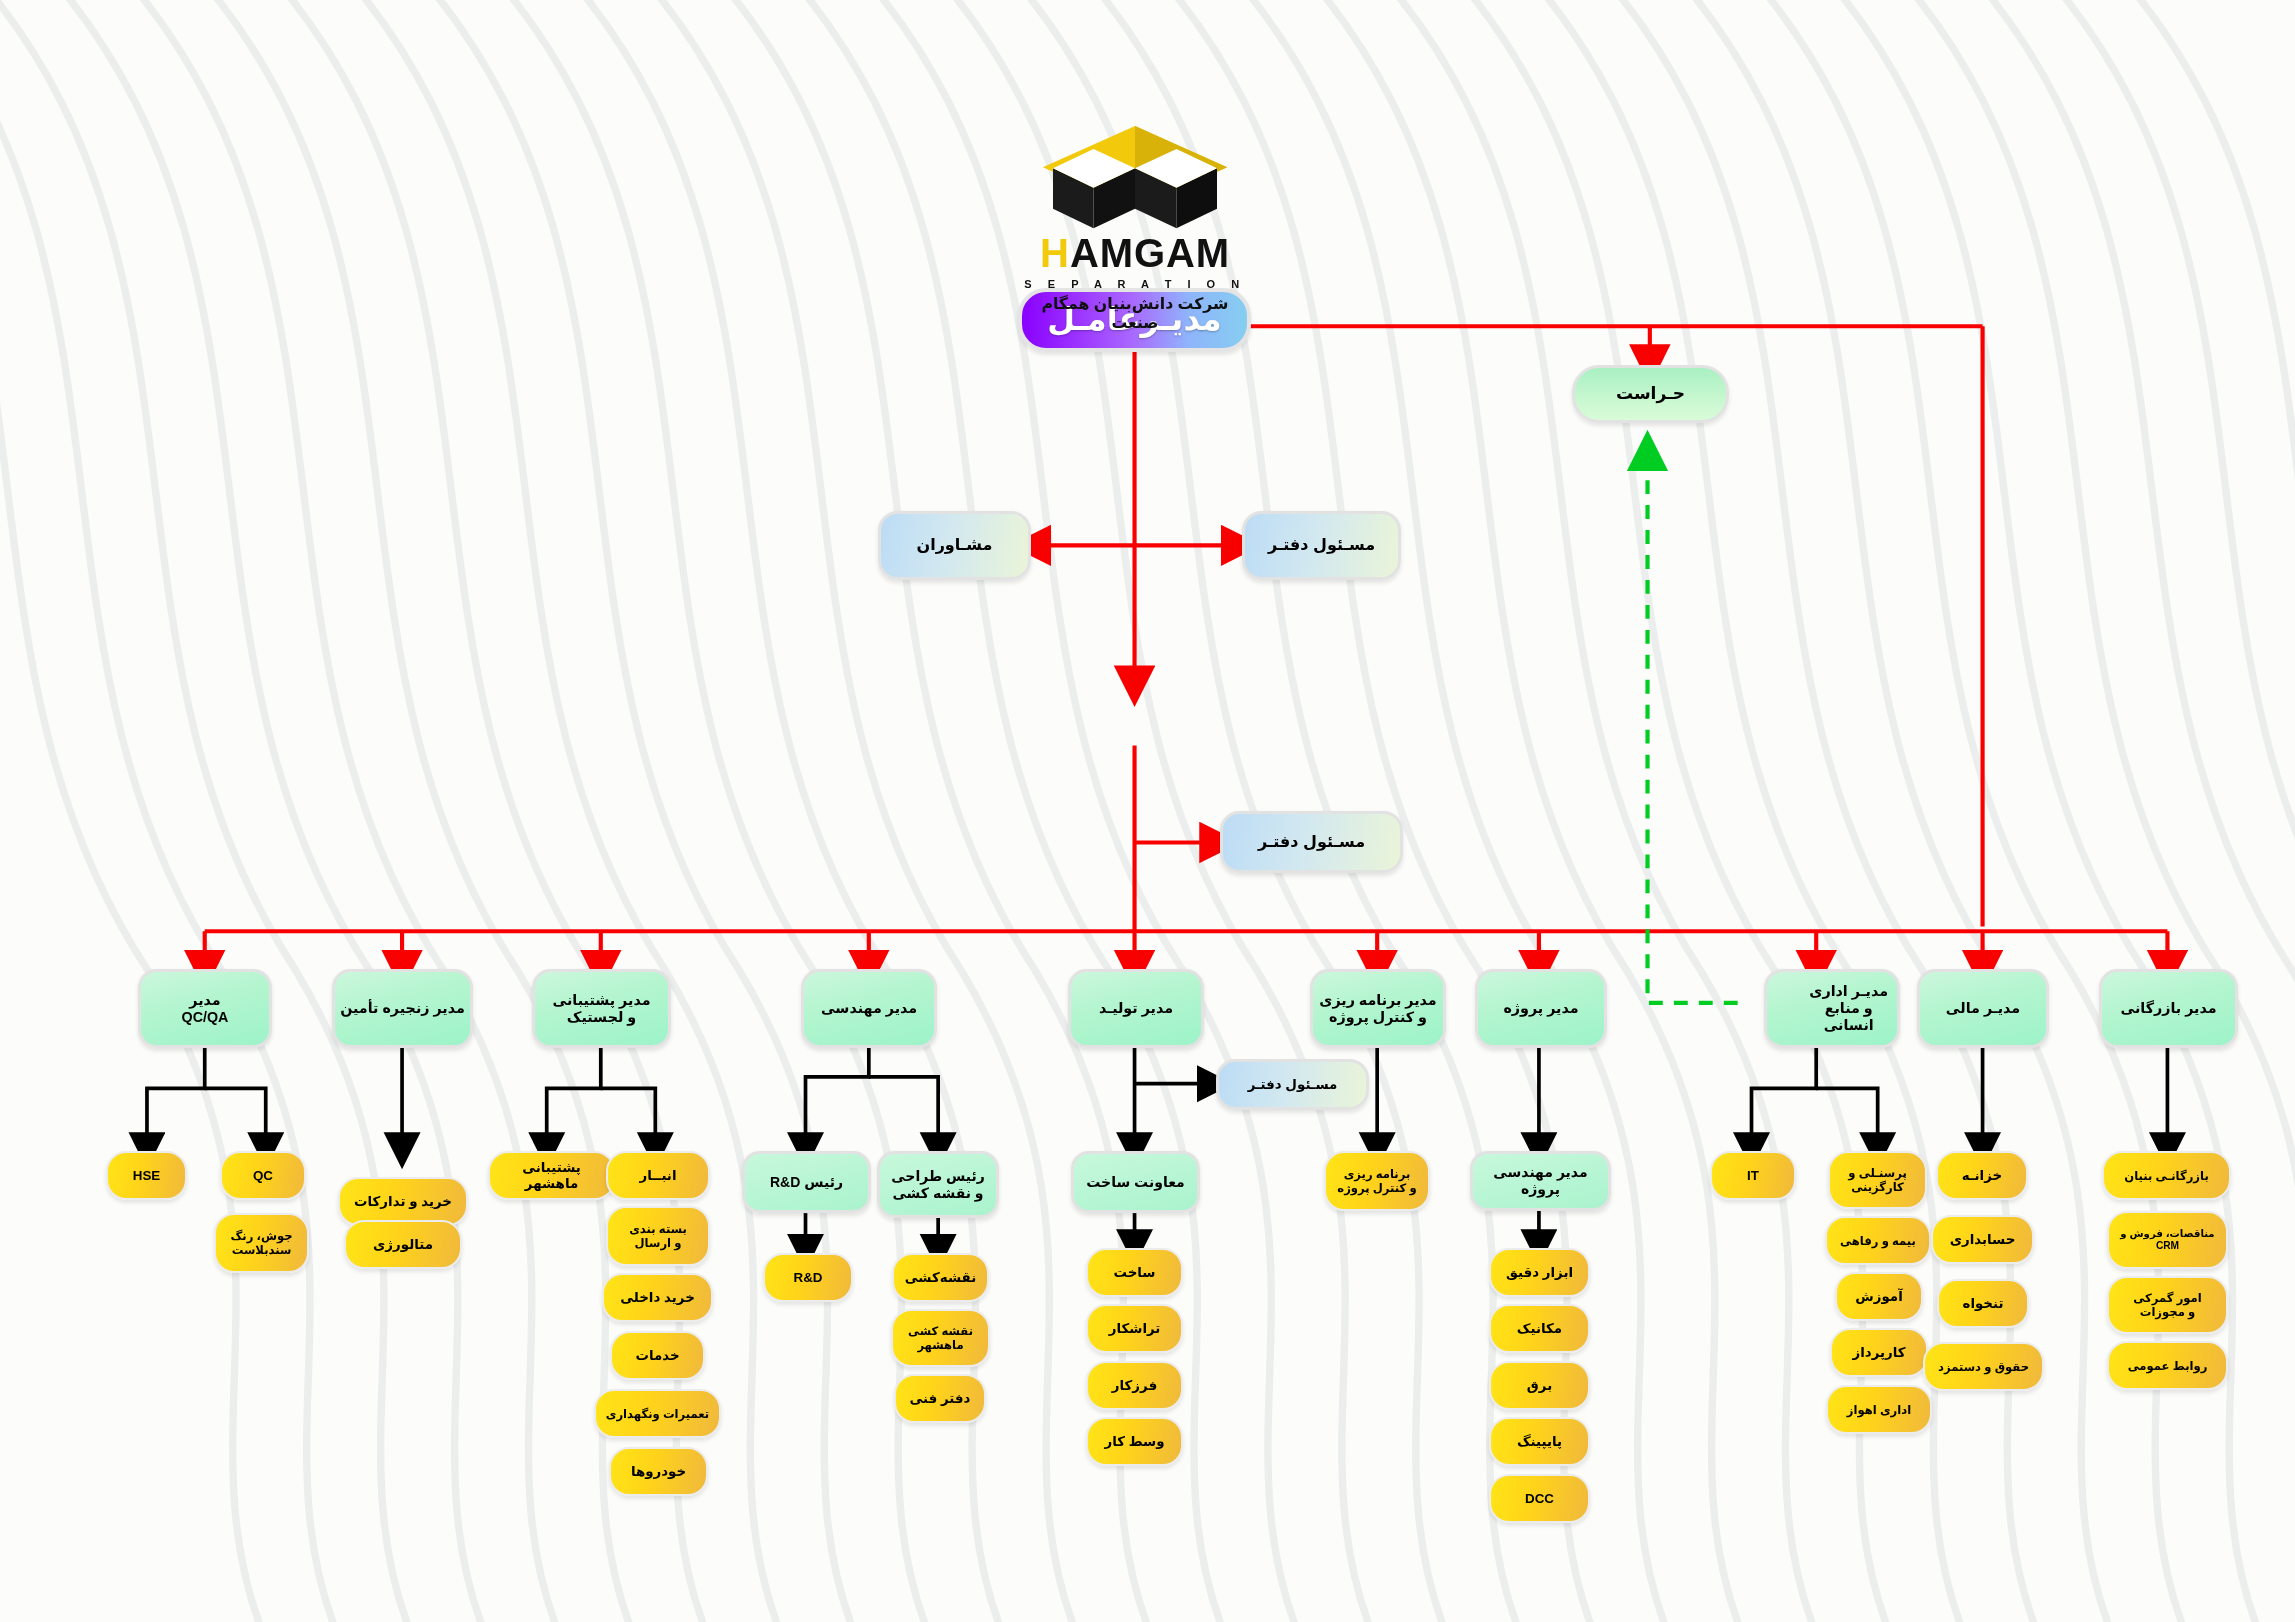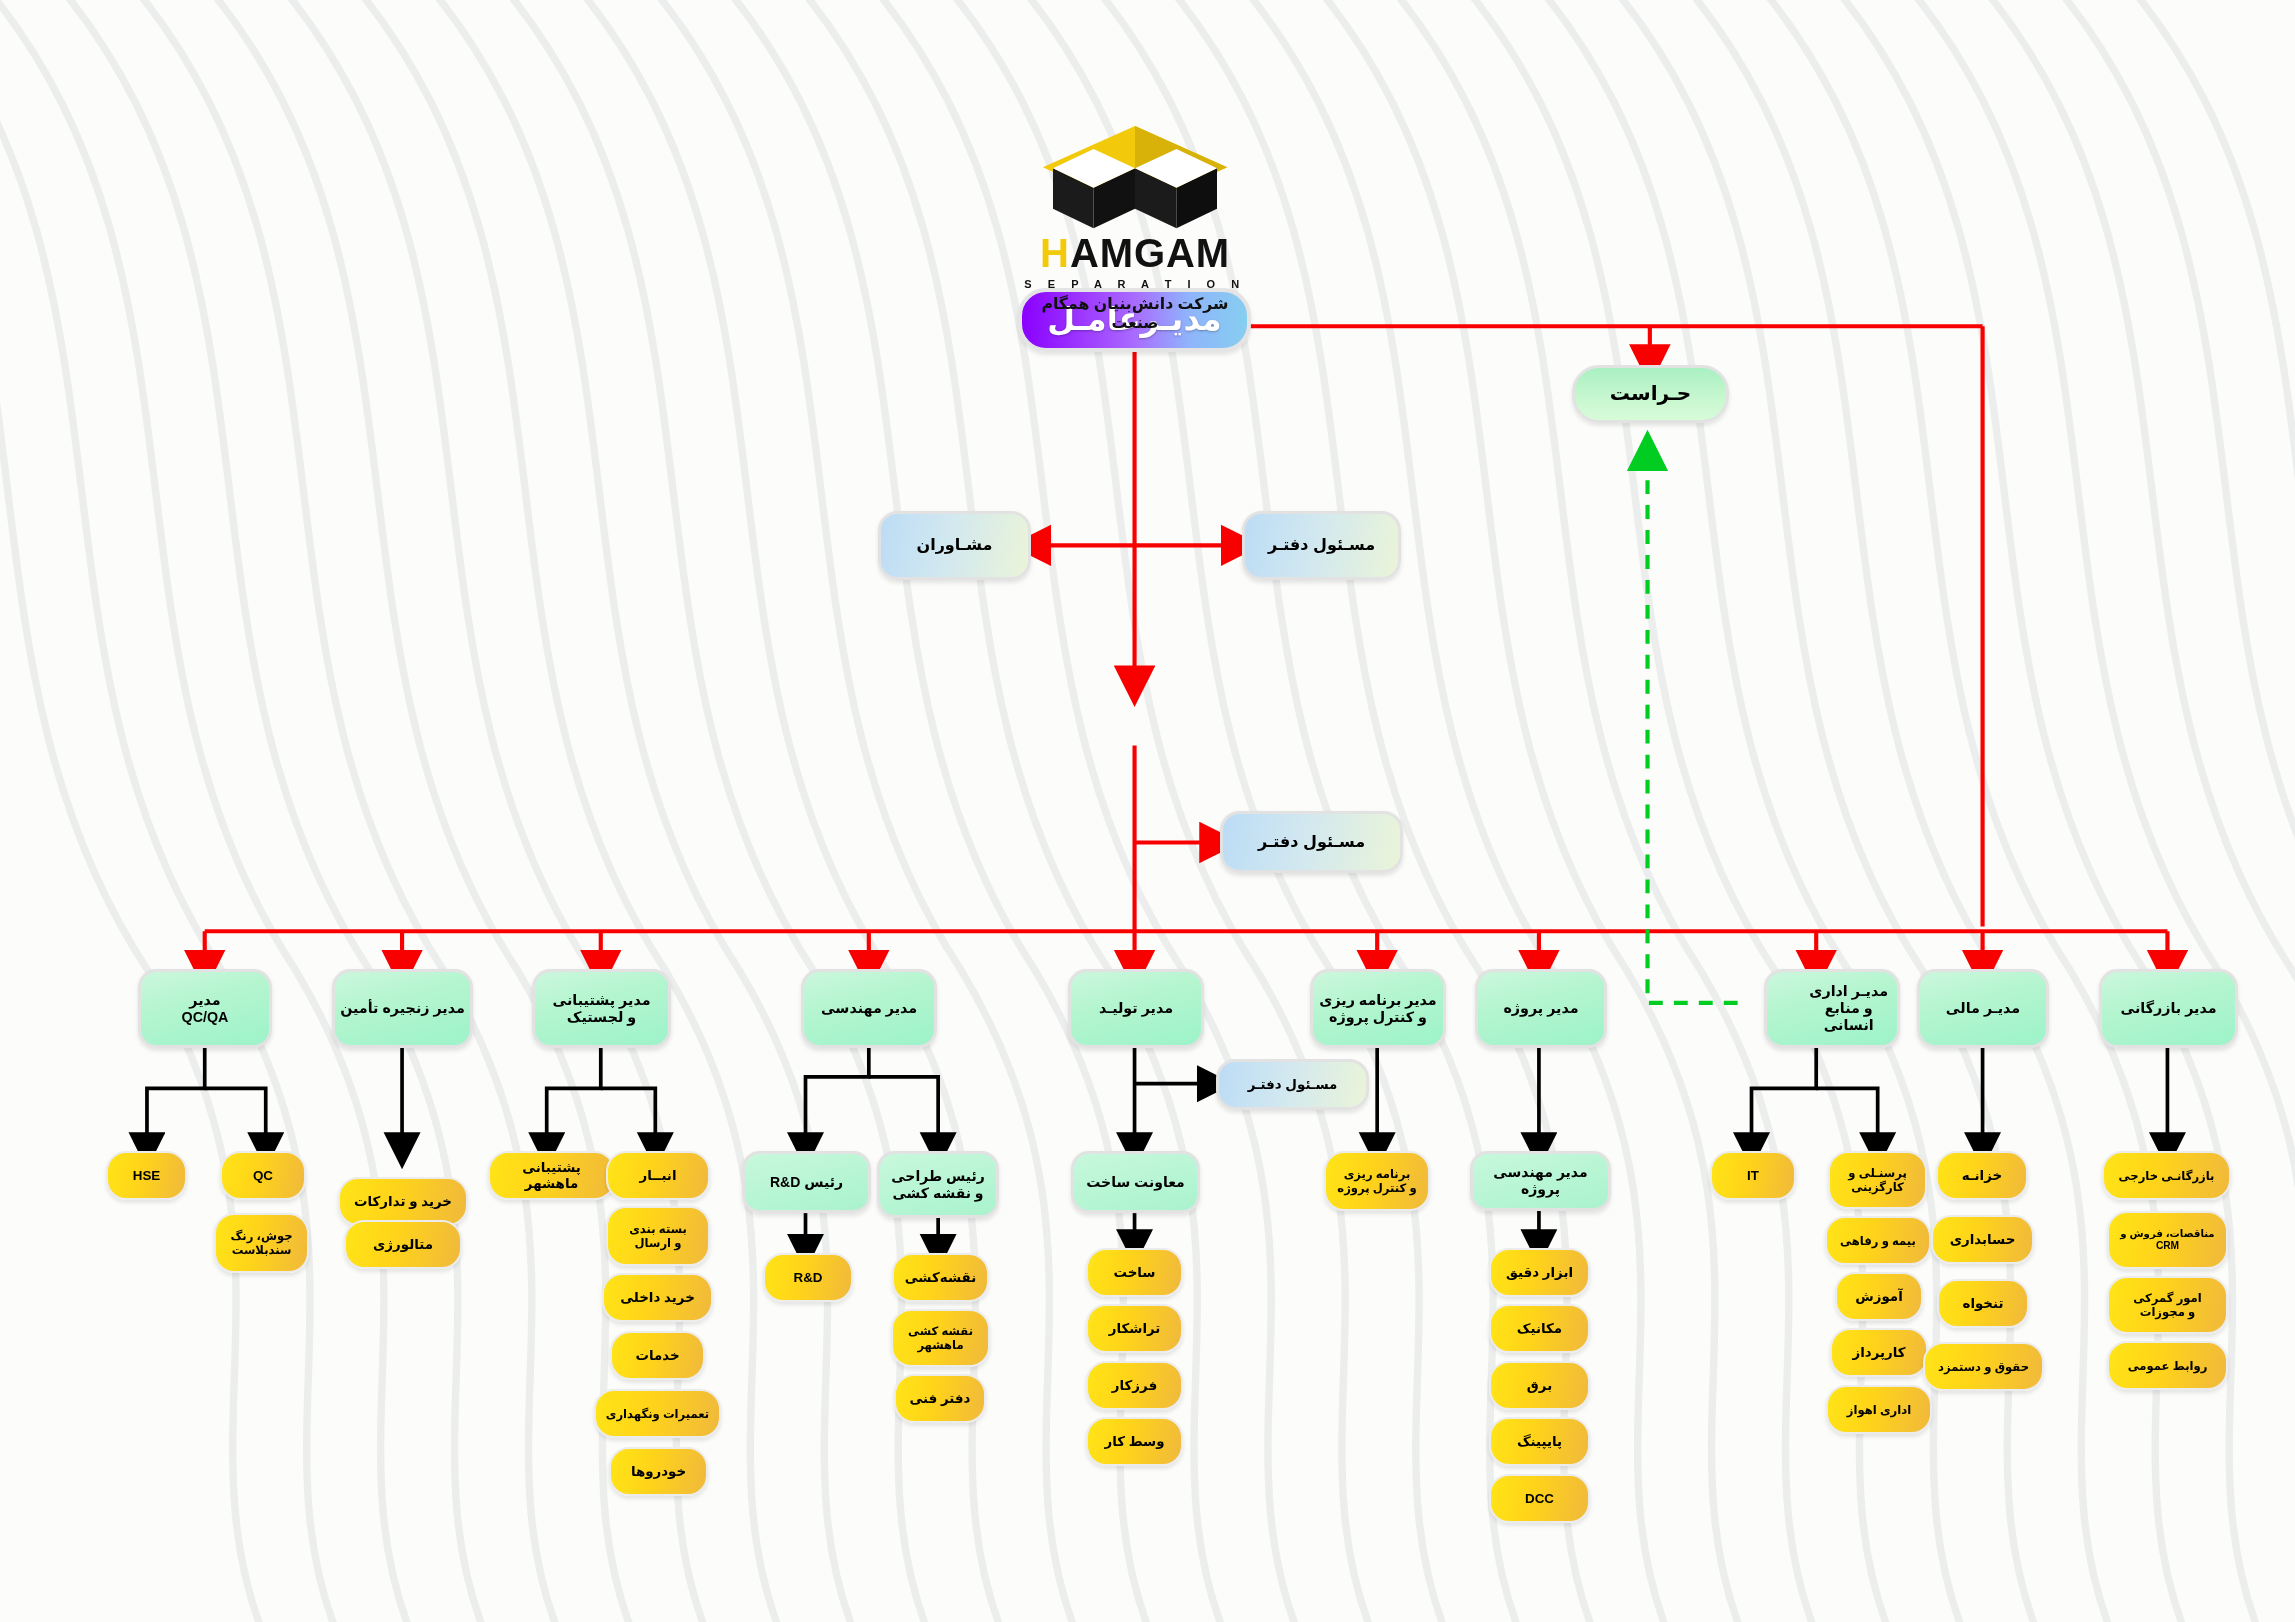--- a/index.html
+++ b/index.html
@@ -51,21 +51,21 @@
   .lvl-staff{
     background:linear-gradient(100deg,#bcdcf5 0%,#d2e8f0 45%,#eaf4d8 100%);
     border-radius:19.4px;
     font-size:16px;
   }
 
   
   .lvl-sec{
     background:linear-gradient(180deg,#a9f0c2 0%,#c6f7cf 55%,#d8fbd8 100%);
     border-radius:27px;
-    font-size:20px;
+    font-size:17px;
   }
 
   
   .lvl-mgr{
     background:linear-gradient(165deg,#ccf7dd 0%,#b4f5cf 40%,#9df3c9 100%);
     border-radius:18.5px;
     font-size:14.3px;
   }
 
   
@@ -312,21 +312,21 @@
     <div class="node lvl-leaf small" style="left:1825px;top:1216px;width:106px;height:49px;">بیمه و رفاهی</div>
     <div class="node lvl-leaf" style="left:1835px;top:1272px;width:88px;height:49px;">آموزش</div>
     <div class="node lvl-leaf" style="left:1830px;top:1328px;width:98px;height:49px;">کارپرداز</div>
     <div class="node lvl-leaf small" style="left:1826px;top:1385px;width:106px;height:49px;">اداری اهواز</div>
 
     <div class="node lvl-leaf" style="left:1936px;top:1151px;width:92px;height:49px;">خزانـه</div>
     <div class="node lvl-leaf" style="left:1931px;top:1215px;width:103px;height:49px;">حسابداری</div>
     <div class="node lvl-leaf" style="left:1937px;top:1279px;width:92px;height:49px;">تنخواه</div>
     <div class="node lvl-leaf small" style="left:1923px;top:1342px;width:121px;height:49px;">حقوق و دستمزد</div>
 
-    <div class="node lvl-leaf small" style="left:2102px;top:1151px;width:129px;height:49px;">بازرگانـی خارجی</div>
+    <div class="node lvl-leaf small" style="left:2102px;top:1151px;width:129px;height:49px;">بازرگانـی بنیان</div>
     <div class="node lvl-leaf" style="left:2107px;top:1211px;width:121px;height:58px;font-size:10.2px;">مناقصات، فروش و
 CRM</div>
     <div class="node lvl-leaf small" style="left:2107px;top:1276px;width:121px;height:58px;">امور گمرکی
 و مجوزات</div>
     <div class="node lvl-leaf small" style="left:2107px;top:1341px;width:121px;height:49px;">روابط عمومی</div>
 
   </div>
 </div>
 
 

